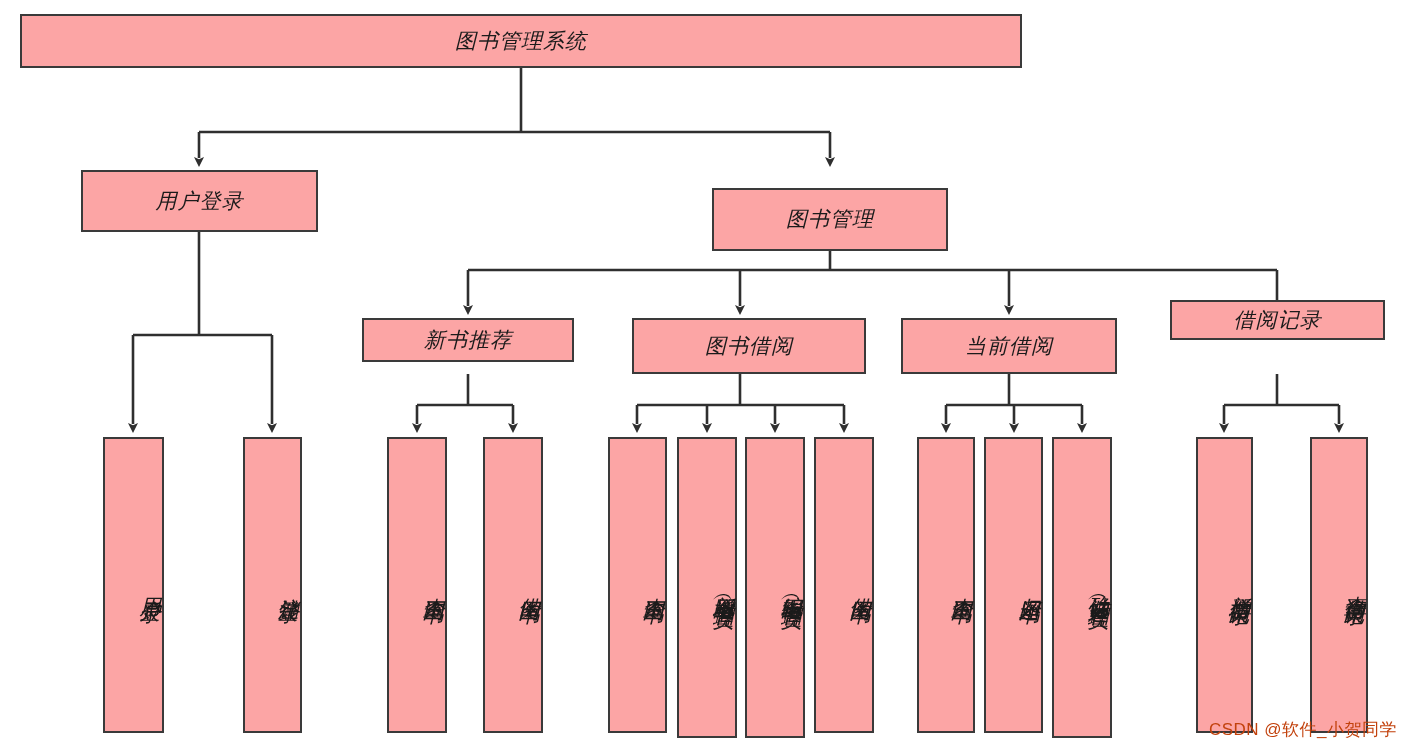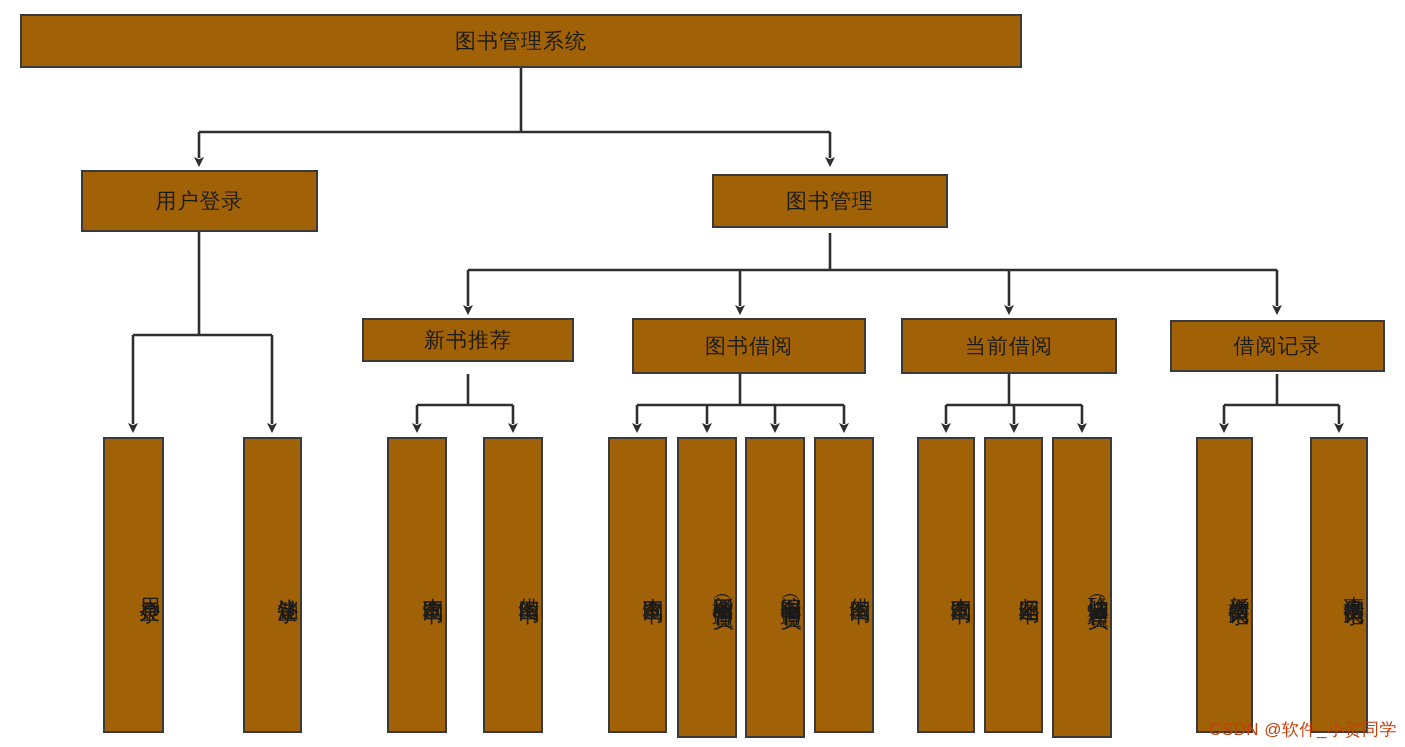--- a/index.html
+++ b/index.html
@@ -22,28 +22,29 @@
     position: absolute;
     left: 0;
     top: 0;
     width: 1405px;
     height: 747px;
     pointer-events: none;
   }
   .node {
     position: absolute;
     box-sizing: border-box;
-    background: #a16207;
+    background: #fca5a5;
     border: 2.5px solid #3a3a3a;
     display: flex;
     align-items: center;
     justify-content: center;
     color: #1b1b1b;
     line-height: 1.18;
     text-align: center;
+    font-style: italic;
   }
   .node.h {
     font-size: 21px;
     letter-spacing: 1px;
   }
   .node.v {
     writing-mode: vertical-rl;
     text-orientation: upright;
     font-size: 21px;
     letter-spacing: 2px;
@@ -124,34 +125,34 @@
     </g>
   </svg>
 
   <div class="node h" style="left:20px; top:14px; width:1002px; height:54px;">
     <span class="label">图书管理系统</span>
   </div>
 
   <div class="node h" style="left:81px; top:170px; width:237px; height:62px;">
     <span class="label">用户登录</span>
   </div>
-  <div class="node h" style="left:712px; top:174px; width:236px; height:54px;">
+  <div class="node h" style="left:712px; top:188px; width:236px; height:63px;">
     <span class="label">图书管理</span>
   </div>
 
   <div class="node h" style="left:362px; top:318px; width:212px; height:44px;text-align:right;">
     <span class="label">新书推荐</span>
   </div>
   <div class="node h" style="left:632px; top:318px; width:234px; height:56px;">
     <span class="label">图书借阅</span>
   </div>
   <div class="node h" style="left:901px; top:318px; width:216px; height:56px;">
     <span class="label">当前借阅</span>
   </div>
-  <div class="node h" style="left:1170px; top:320px; width:215px; height:52px;text-align:center;">
+  <div class="node h" style="left:1170px; top:300px; width:215px; height:40px;text-align:center;">
     <span class="label">借阅记录</span>
   </div>
 
   <div class="node v" style="left:103px; top:437px; width:61px; height:296px;">
     <span class="label">用户登录</span>
   </div>
   <div class="node v" style="left:243px; top:437px; width:59px; height:296px;">
     <span class="label">注销登录</span>
   </div>
 

